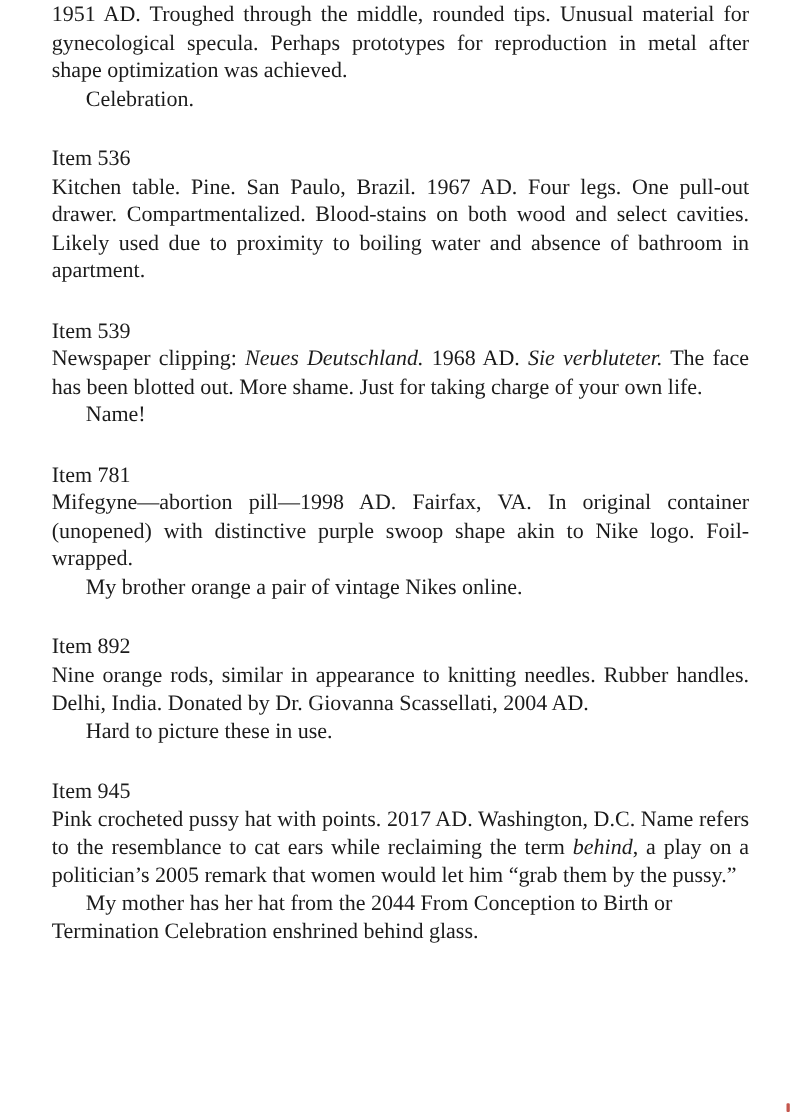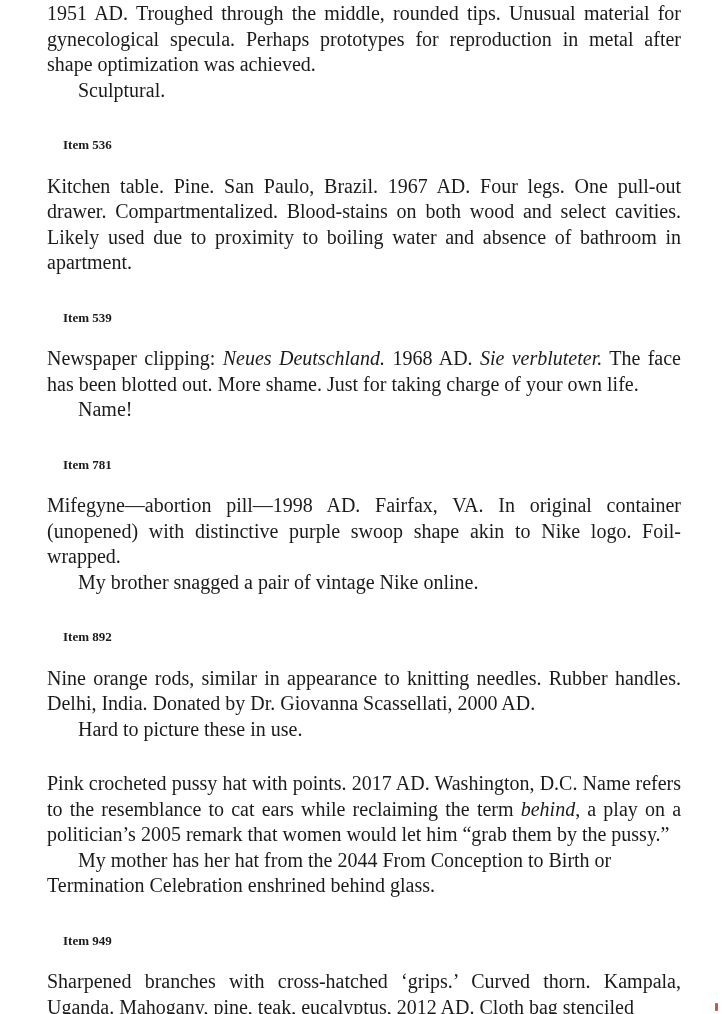--- a/index.html
+++ b/index.html
@@ -21,24 +21,24 @@
     padding: 1px 41px 0 47px;
     color: #1b1b1b;
   }
   .entry-body {
     margin: 0;
     font-size: 20px;
     line-height: 25.5px;
     text-align: justify;
   }
   .item-heading {
-    margin: 16px;
-    font-size: 13px;
+    margin: 0;
+    font-size: 20px;
     line-height: 25.5px;
-    font-weight: bold;
+    font-weight: normal;
   }
   .narrator-comment {
     margin: 0;
     font-size: 20px;
     line-height: 25.5px;
     text-align: left;
     text-indent: 31px;
   }
   .item-block {
     margin-top: 29px;
@@ -56,51 +56,48 @@
     border-radius: 1px;
   }
 </style>
 </head>
 <body>
 
 <main class="page">
 
   <section>
     <p class="entry-body"><span>1951 AD. Troughed through the middle, rounded tips. Unusual material for gynecological specula. Perhaps prototypes for reproduction in metal after shape optimization was achieved.</span></p>
-    <p class="narrator-comment">Sculptural.</p>
+    <p class="narrator-comment">Celebration.</p>
   </section>
 
   <section class="item-block">
     <h2 class="item-heading">Item 536</h2>
     <p class="entry-body"><span>Kitchen table. Pine. San Paulo, Brazil. 1967 AD. Four legs. One pull-out drawer. Compartmentalized. Blood-stains on both wood and select cavities. Likely used due to proximity to boiling water and absence of bathroom in apartment.</span></p>
   </section>
 
   <section class="item-block">
     <h2 class="item-heading">Item 539</h2>
     <p class="entry-body"><span>Newspaper clipping: </span><span class="italic">Neues Deutschland.</span><span> 1968 AD. </span><span class="italic">Sie verbluteter.</span><span> The face has been blotted out. More shame. Just for taking charge of your own life.</span></p>
     <p class="narrator-comment">Name!</p>
   </section>
 
   <section class="item-block">
     <h2 class="item-heading">Item 781</h2>
     <p class="entry-body"><span>Mifegyne—abortion pill—1998 AD. Fairfax, VA. In original container (unopened) with distinctive purple swoop shape akin to Nike logo. Foil-wrapped.</span></p>
-    <p class="narrator-comment">My brother snagged a pair of vintage Nike online.</p>
+    <p class="narrator-comment">My brother orange a pair of vintage Nikes online.</p>
   </section>
 
   <section class="item-block">
     <h2 class="item-heading">Item 892</h2>
-    <p class="entry-body"><span>Nine orange rods, similar in appearance to knitting needles. Rubber handles. Delhi, India. Donated by Dr. Giovanna Scassellati, 2000 AD.</span></p>
+    <p class="entry-body"><span>Nine orange rods, similar in appearance to knitting needles. Rubber handles. Delhi, India. Donated by Dr. Giovanna Scassellati, 2004 AD.</span></p>
     <p class="narrator-comment">Hard to picture these in use.</p>
   </section>
 
   <section class="item-block">
+    <h2 class="item-heading">Item 945</h2>
     <p class="entry-body"><span>Pink crocheted pussy hat with points. 2017 AD. Washington, D.C. Name refers to the resemblance to cat ears while reclaiming the term </span><span class="italic">behind</span><span>, a play on a politician’s 2005 remark that women would let him “grab them by the pussy.”</span></p>
     <p class="narrator-comment">My mother has her hat from the 2044 From Conception to Birth or Termination Celebration enshrined behind glass.</p>
   </section>
 
-  <section class="item-block">
-    <h2 class="item-heading">Item 949</h2>
-    <p class="entry-body"><span>Sharpened branches with cross-hatched ‘grips.’ Curved thorn. Kampala, Uganda. Mahogany, pine, teak, eucalyptus, 2012 AD. Cloth bag stenciled</span></p>
-  </section>
 
 </main>
 
 <div class="scroll-indicator"></div>
 
 </body></html>

